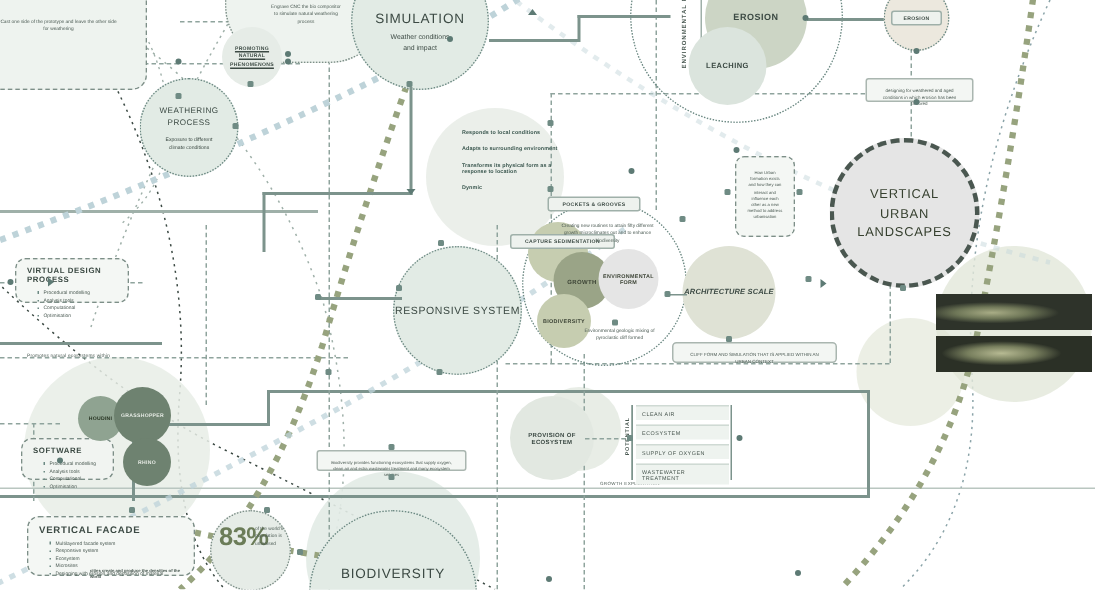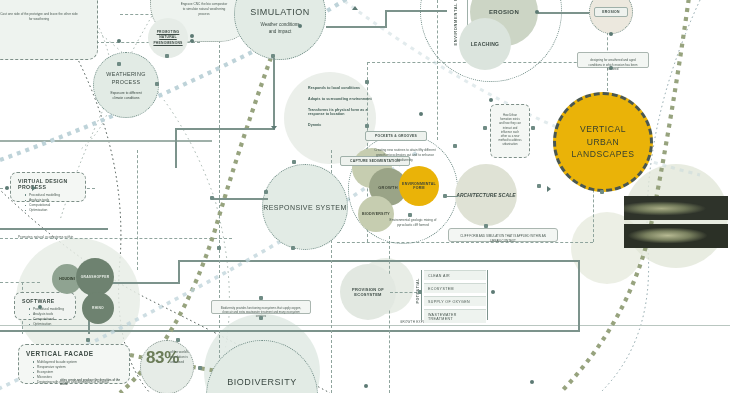--- a/index.html
+++ b/index.html
@@ -11,21 +11,21 @@
   
   .node{position:absolute;border-radius:50%;display:flex;flex-direction:column;
         align-items:center;justify-content:center;text-align:center;box-sizing:border-box;}
   .node .t{letter-spacing:.06em;}
   .node .s{margin-top:5px;line-height:1.35;font-weight:400;}
 
   .ring-dot{border:1px dotted #6d8a84;}
   .ring-dash{border:3px dashed #4a5750;}
 
   .pale{background:#e2ebe5;}
-  .olive{background:#eab308;}
+  .olive{background:#e5e5e5;}
   .olive-l{background:#c6cdb0;}
   .olive-d{background:#9aa487;}
   .grey-g{background:#cfd6c4;}
   .sage{background:#8fa391;}
   .sage-d{background:#6e8270;}
 
   
   .box{position:absolute;box-sizing:border-box;background:#f4f7f4;
        border:1px dashed #7d8f88;border-radius:7px;padding:5px 7px;}
   .box.solid{border:1px solid #aab6b0;border-radius:3px;background:#f3f6f3;}

